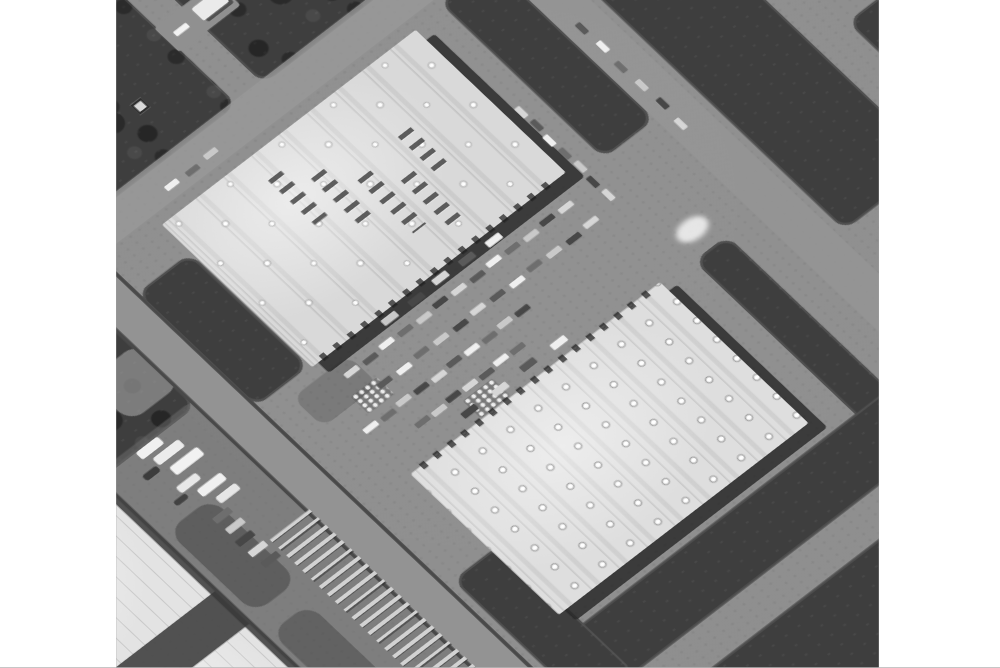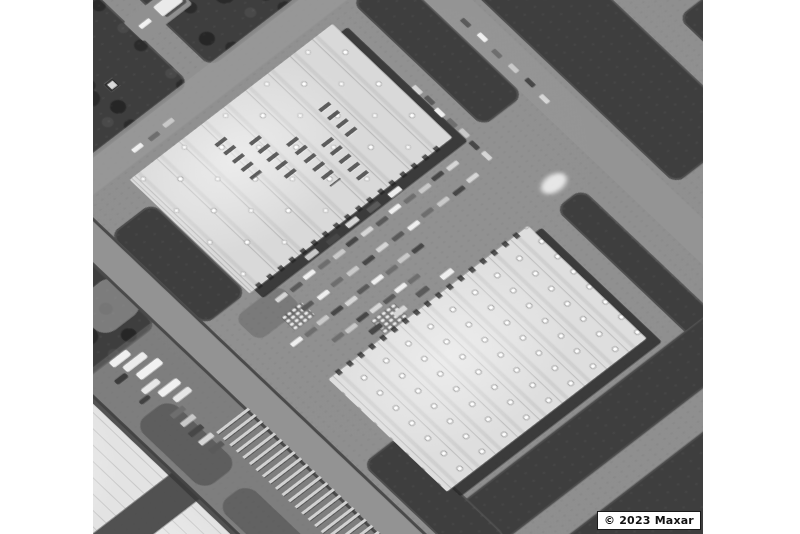--- a/index.html
+++ b/index.html
@@ -199,16 +199,13 @@
         <div class="veh" style="left: 720px; top: 542px; width: 12px; height: 5px; background-color: rgb(110, 110, 110);"></div>
         <div class="veh" style="left: 740px; top: 540px; width: 12px; height: 5px; background-color: rgb(201, 201, 201);"></div>
         <div class="veh" style="left: 532px; top: 778px; width: 16px; height: 6px; background-color: rgb(110, 110, 110);"></div>
         <div class="veh" style="left: 533px; top: 791px; width: 16px; height: 6px; background-color: rgb(201, 201, 201);"></div>
         <div class="veh" style="left: 531px; top: 804px; width: 16px; height: 6px; background-color: rgb(71, 71, 71);"></div>
         <div class="veh" style="left: 532px; top: 817px; width: 16px; height: 6px; background-color: rgb(214, 214, 214);"></div>
         <div class="veh" style="left: 533px; top: 830px; width: 16px; height: 6px; background-color: rgb(90, 90, 90);"></div>
       </div>
   </div>
 
-  <div id="watermark">
-    <span>© 2023 Maxar</span>
-  </div>
 </div>
 
 </body></html>

